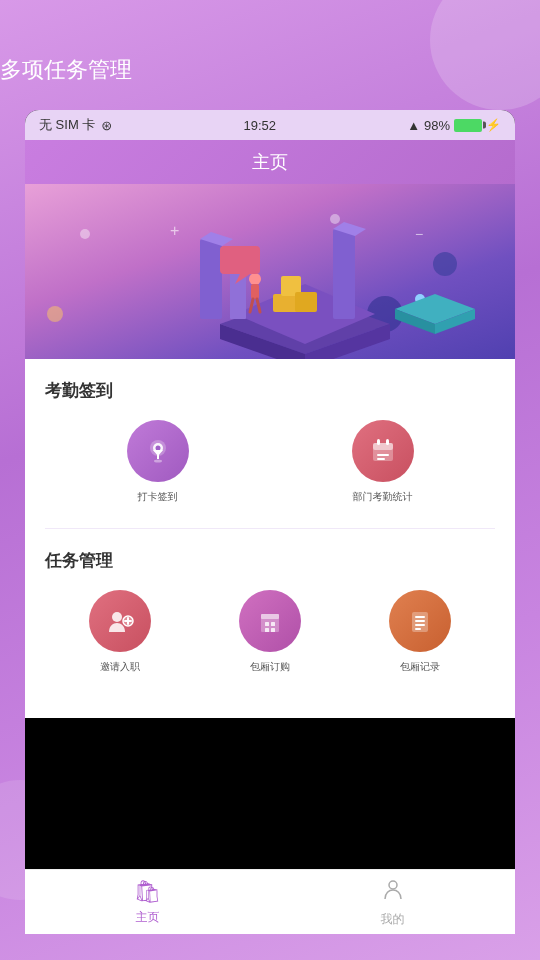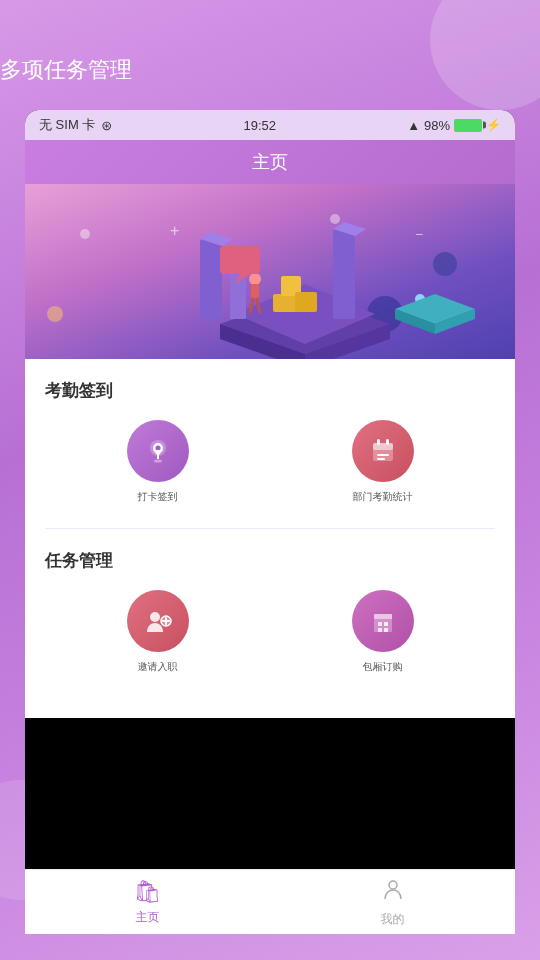--- a/index.html
+++ b/index.html
@@ -347,20 +347,32 @@
             <rect x="6" y="8" width="18" height="5" rx="1" fill="rgba(255,255,255,0.5)"></rect>
             <rect x="10" y="16" width="4" height="4" rx="0.5" fill="white" opacity="0.8"></rect>
             <rect x="16" y="16" width="4" height="4" rx="0.5" fill="white" opacity="0.8"></rect>
             <rect x="10" y="22" width="4" height="4" rx="0.5" fill="white" opacity="0.8"></rect>
             <rect x="16" y="22" width="4" height="4" rx="0.5" fill="white" opacity="0.8"></rect>
           </svg>
         </div>
         <span class="icon-label">包厢订购</span>
       </div>
 
+      <div class="icon-item">
+        <div class="icon-circle orange-grad">
+          <svg width="30" height="30" viewBox="0 0 30 30">
+            <rect x="7" y="6" width="16" height="20" rx="2" fill="rgba(255,255,255,0.3)"></rect>
+            <rect x="10" y="10" width="10" height="2" rx="1" fill="white"></rect>
+            <rect x="10" y="14" width="10" height="2" rx="1" fill="white"></rect>
+            <rect x="10" y="18" width="10" height="2" rx="1" fill="white"></rect>
+            <rect x="10" y="22" width="6" height="2" rx="1" fill="white"></rect>
+          </svg>
+        </div>
+        <span class="icon-label">包厢记录</span>
+      </div>
 
 
     </div>
 
   </div>
 
   <div class="tab-bar">
 
     <div class="tab-item active">
       <span class="tab-icon">🛍</span>

